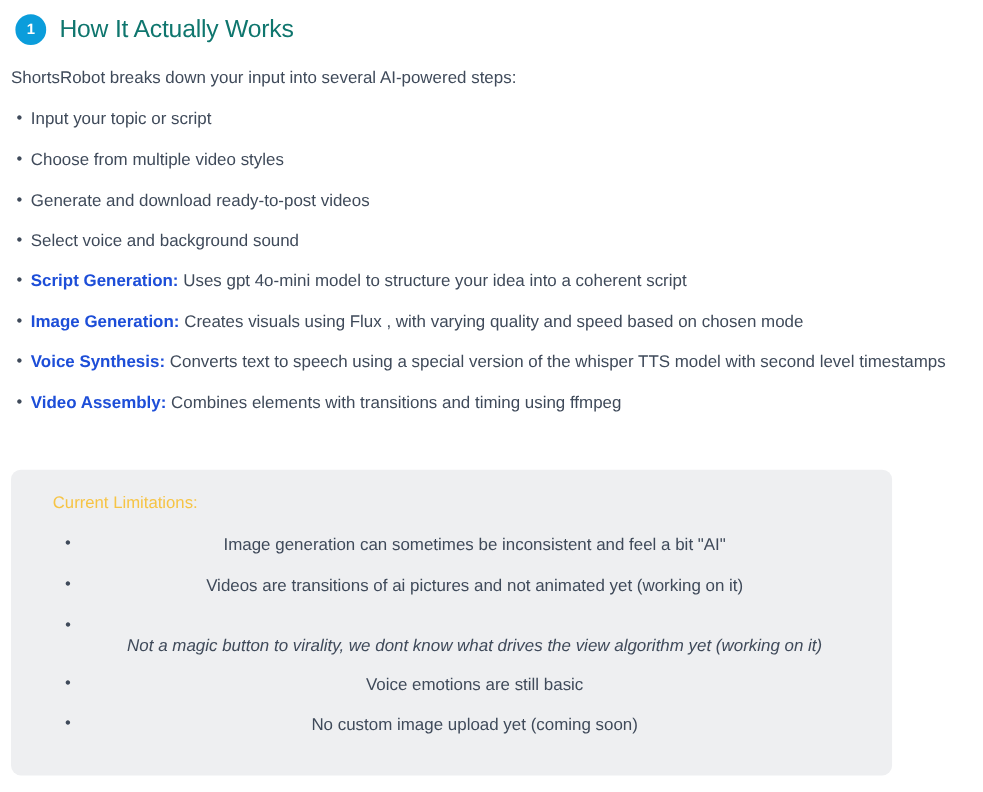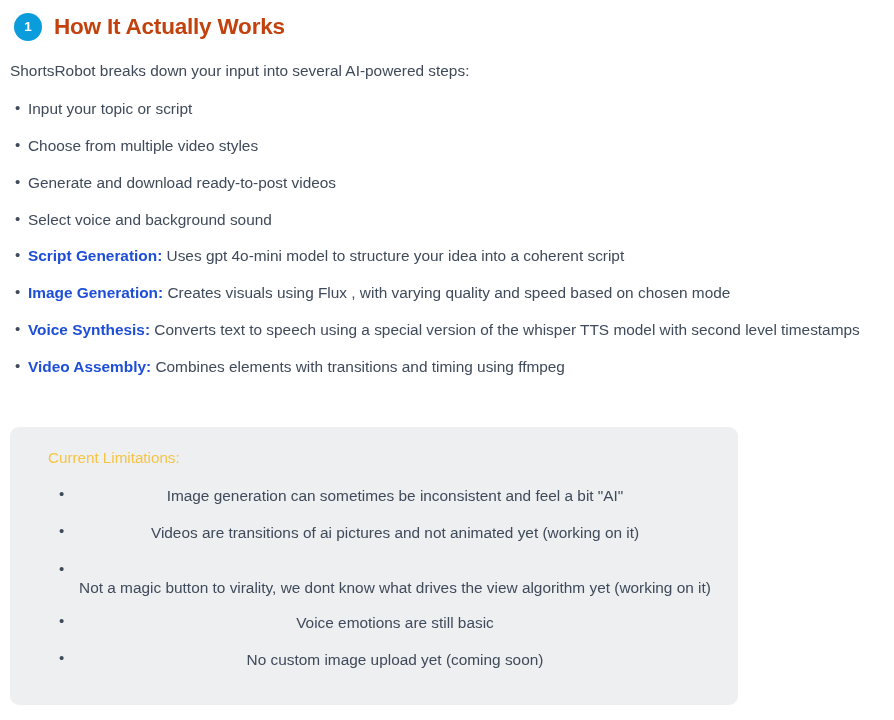--- a/index.html
+++ b/index.html
@@ -41,22 +41,22 @@
     font-size: 13.5px;
     font-weight: bold;
     display: flex;
     align-items: center;
     justify-content: center;
     line-height: 1;
     letter-spacing: 0;
   }
   .section-title {
     font-size: 22.5px;
-    font-weight: bold;
-    color: #c2410c;
+    font-weight: normal;
+    color: #0f766e;
     letter-spacing: -0.2px;
     line-height: 1.15;
     margin: 0;
   }
 
   
   .intro {
     margin: 0;
     padding: 18px 0 0 10px;
     font-size: 15.4px;
@@ -90,21 +90,21 @@
   ul.steps > li b.lead {
     font-weight: bold;
     color: #1d4ed8;
   }
 
   
   .limitations {
     position: absolute;
     left: 10px;
     top: 427px;
-    width: 728px;
+    width: 801px;
     height: 278px;
     box-sizing: border-box;
     background: #eeeff1;
     border-radius: 9px;
     padding: 18px 20px 10px 20px;
   }
   .limitations-title {
     margin: 0;
     padding: 2px 0 0 18px;
     font-size: 15.2px;
@@ -130,20 +130,21 @@
     content: "\2022";
     position: absolute;
     left: -1px;
     top: -1px;
     color: #3f4a5a;
     font-size: 15px;
     line-height: 1.5;
   }
   ul.limits > li.split {
     margin-bottom: 12px;
+    font-style: italic;
   }
   ul.limits > li.split .wrapped {
     display: block;
     padding-top: 17px;
   }
 </style>
 </head>
 <body>
 
 <div class="page">

